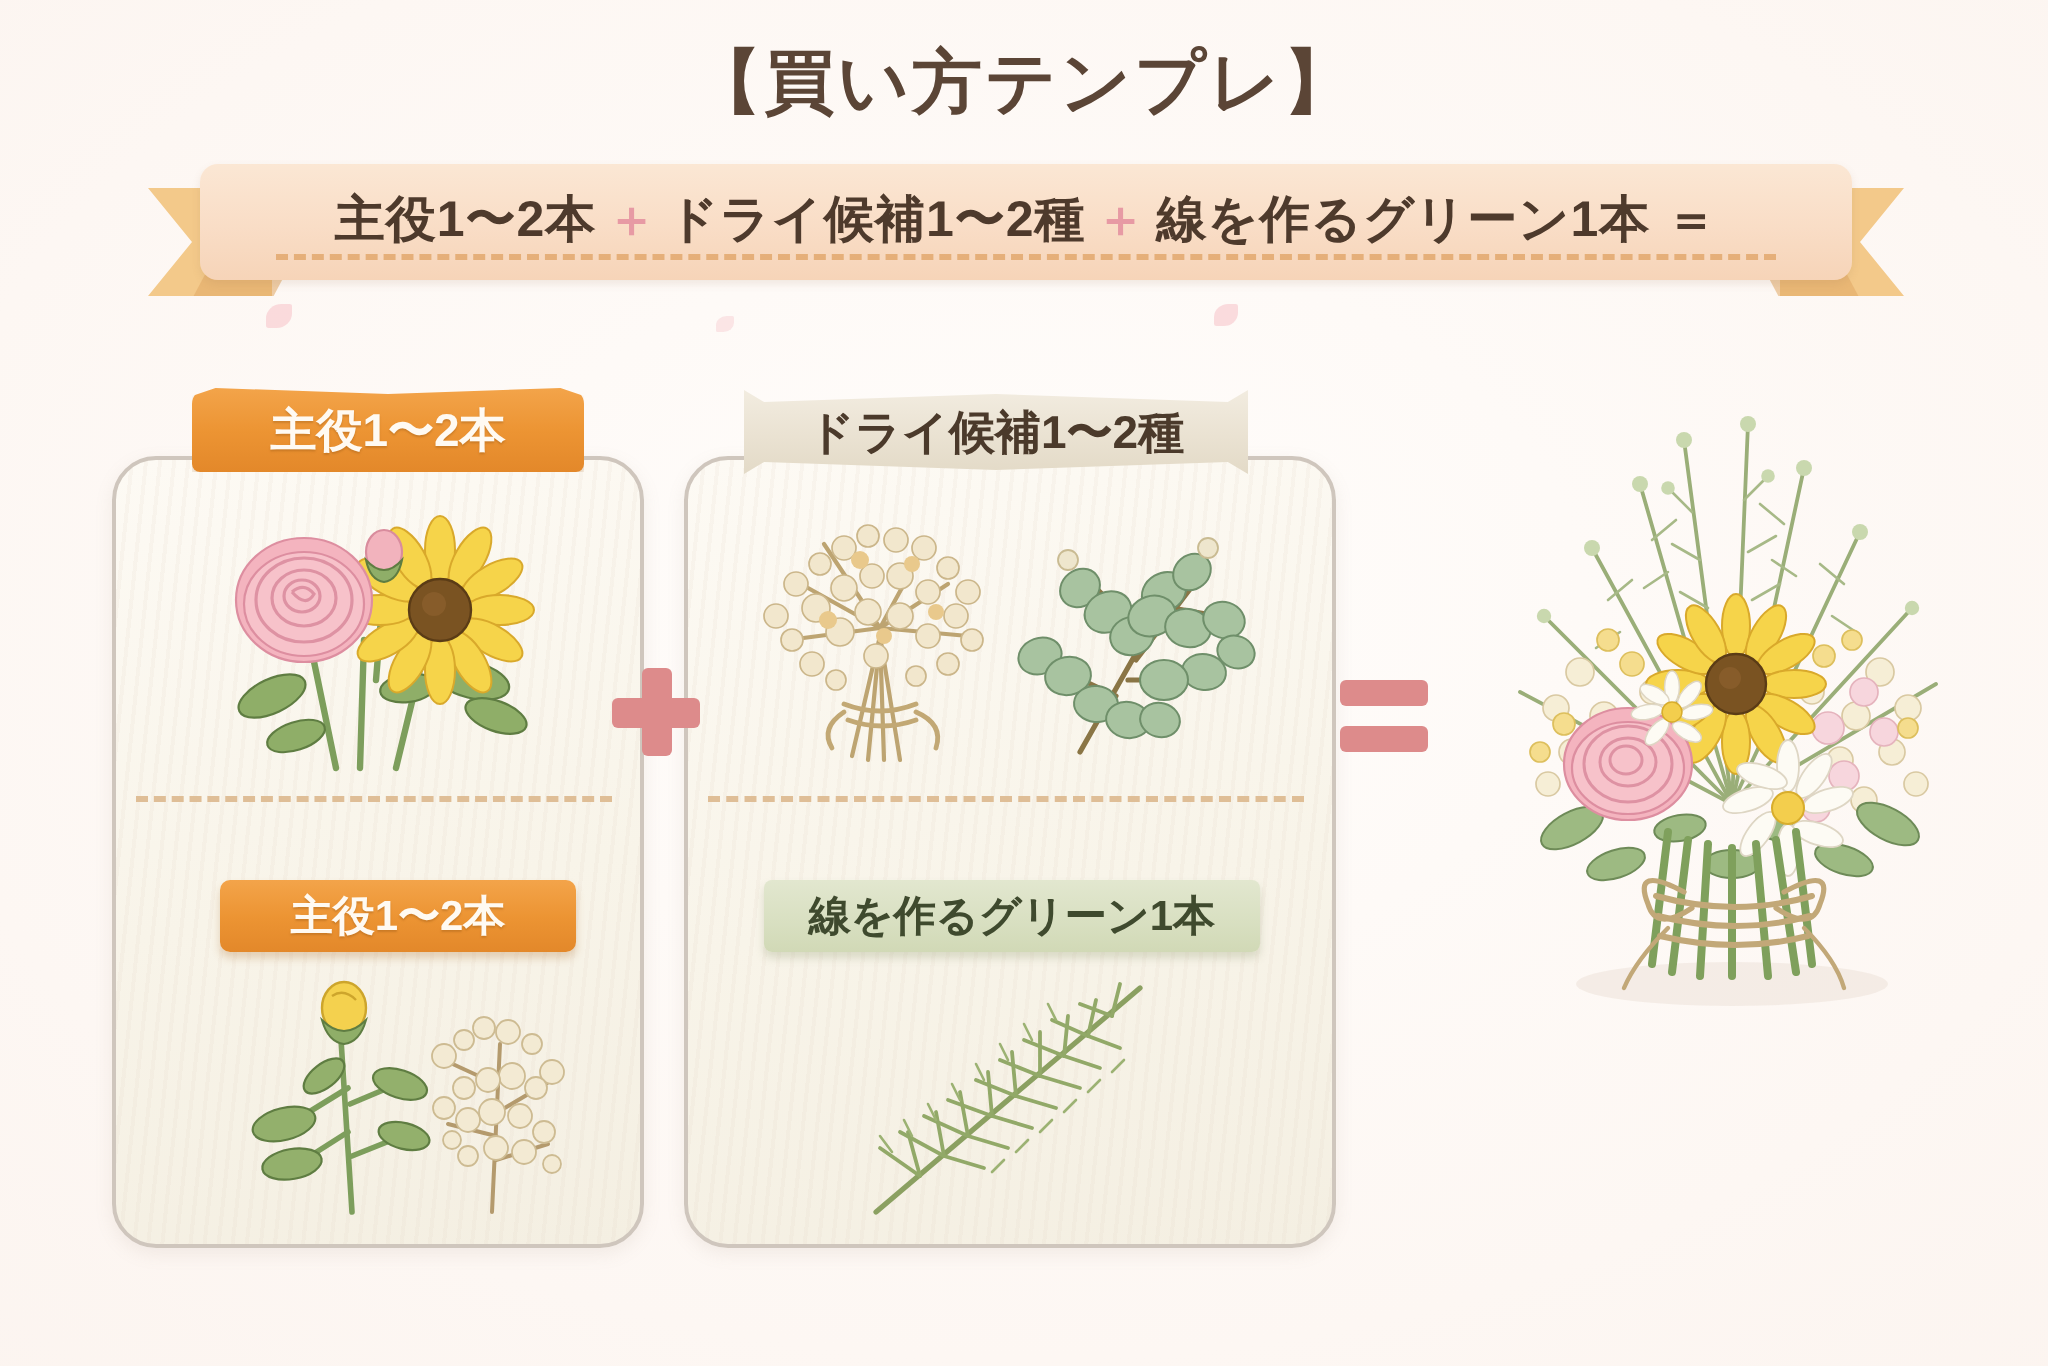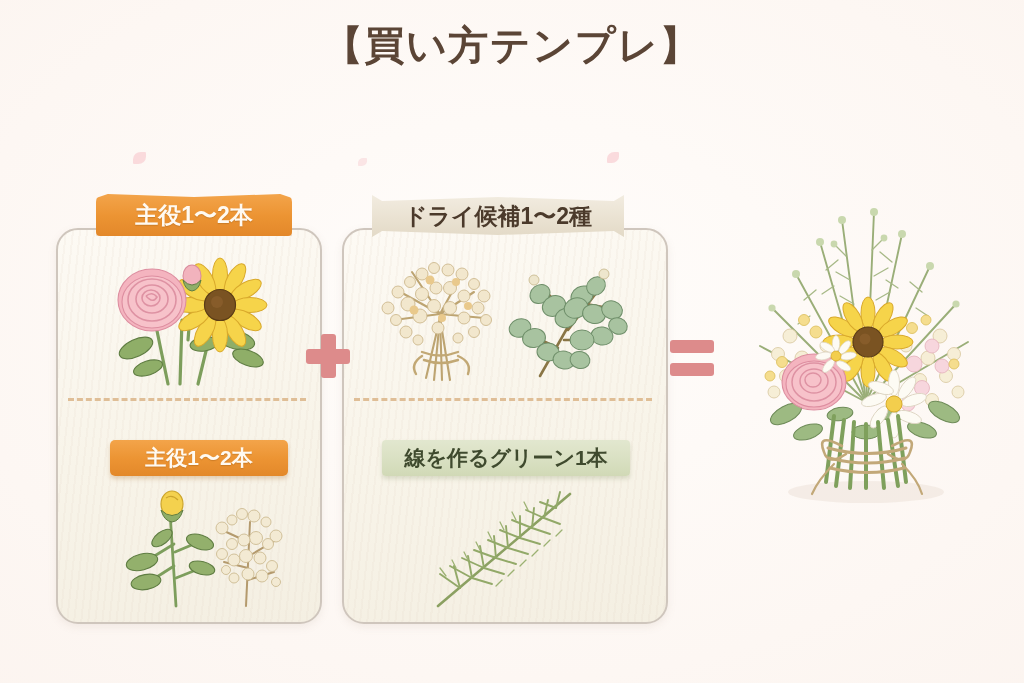--- a/index.html
+++ b/index.html
@@ -22,21 +22,21 @@
       radial-gradient(ellipse 900px 600px at 50% 45%, #fffdfb 0%, #fdf7f3 62%, #fbf3ee 100%);
   }
 
   
   .title {
     position: absolute;
     top: 18px;
     left: 0;
     width: 1024px;
     text-align: center;
-    font-size: 40px;
+    font-size: 35px;
     font-weight: bold;
     letter-spacing: 1.5px;
     color: #5b4536;
     white-space: nowrap;
   }
 
   
   .ribbon {
     position: absolute;
     top: 82px;
@@ -227,20 +227,32 @@
   .art svg { display: block; width: 100%; height: 100%; }
   .shadow-ellipse { fill: #ece2d9; opacity: .55; }
 </style>
 </head>
 <body>
 
 <div id="stage">
 
   <div class="title">【買い方テンプレ】</div>
 
+  <div class="ribbon">
+    <div class="ribbon-tail left"></div>
+    <div class="ribbon-tail right"></div>
+    <div class="ribbon-shadow-l"></div>
+    <div class="ribbon-shadow-r"></div>
+    <div class="ribbon-body">
+      <div class="ribbon-text">
+        <span>主役1〜2本</span><span class="op">＋</span><span>ドライ候補1〜2種</span><span class="op">＋</span><span>線を作るグリーン1本</span><span class="eq">＝</span>
+      </div>
+      <div class="ribbon-dash"></div>
+    </div>
+  </div>
 
   <div class="petal" style="left:133px;top:152px;width:13px;height:12px;"></div>
   <div class="petal" style="left:358px;top:158px;width:9px;height:8px;opacity:.5;"></div>
   <div class="petal" style="left:607px;top:152px;width:12px;height:11px;"></div>
   <div class="petal" style="left:96px;top:262px;width:12px;height:11px;opacity:.6;"></div>
   <div class="petal" style="left:284px;top:266px;width:11px;height:10px;opacity:.6;"></div>
   <div class="petal" style="left:139px;top:272px;width:11px;height:10px;opacity:.55;"></div>
 
   <div class="card" id="card-left"></div>
   <div class="divider" id="divider-left"></div>

